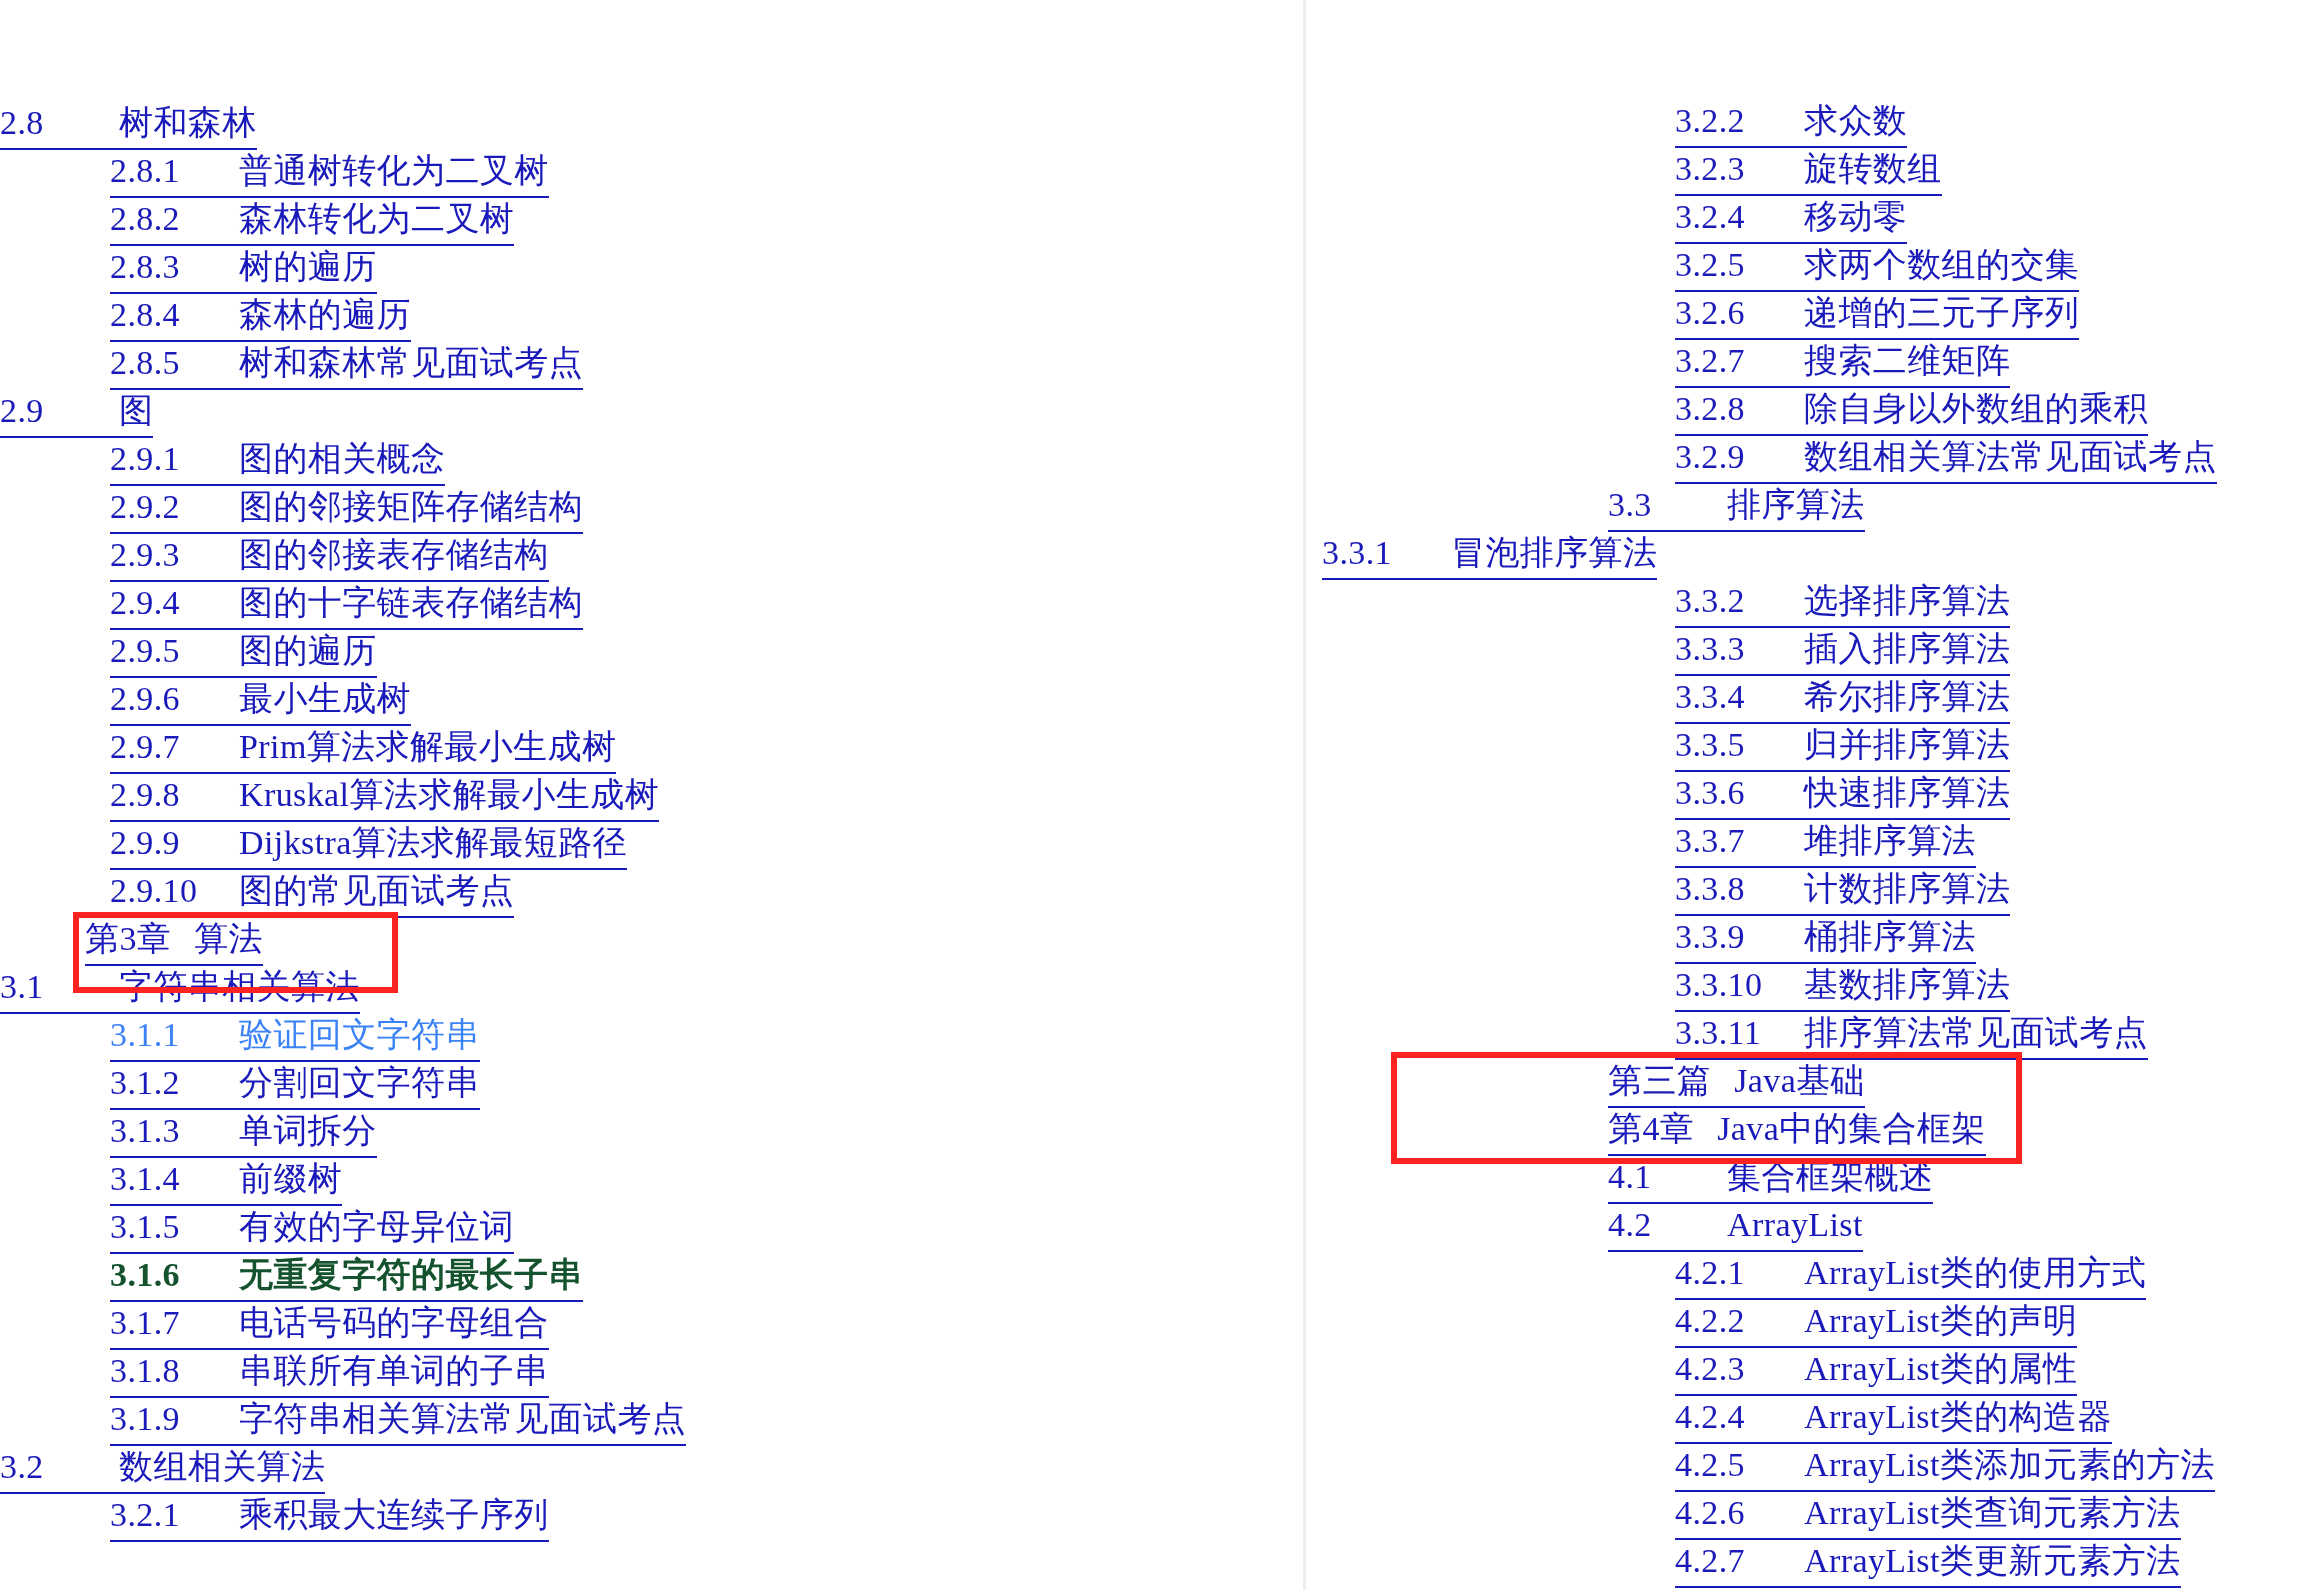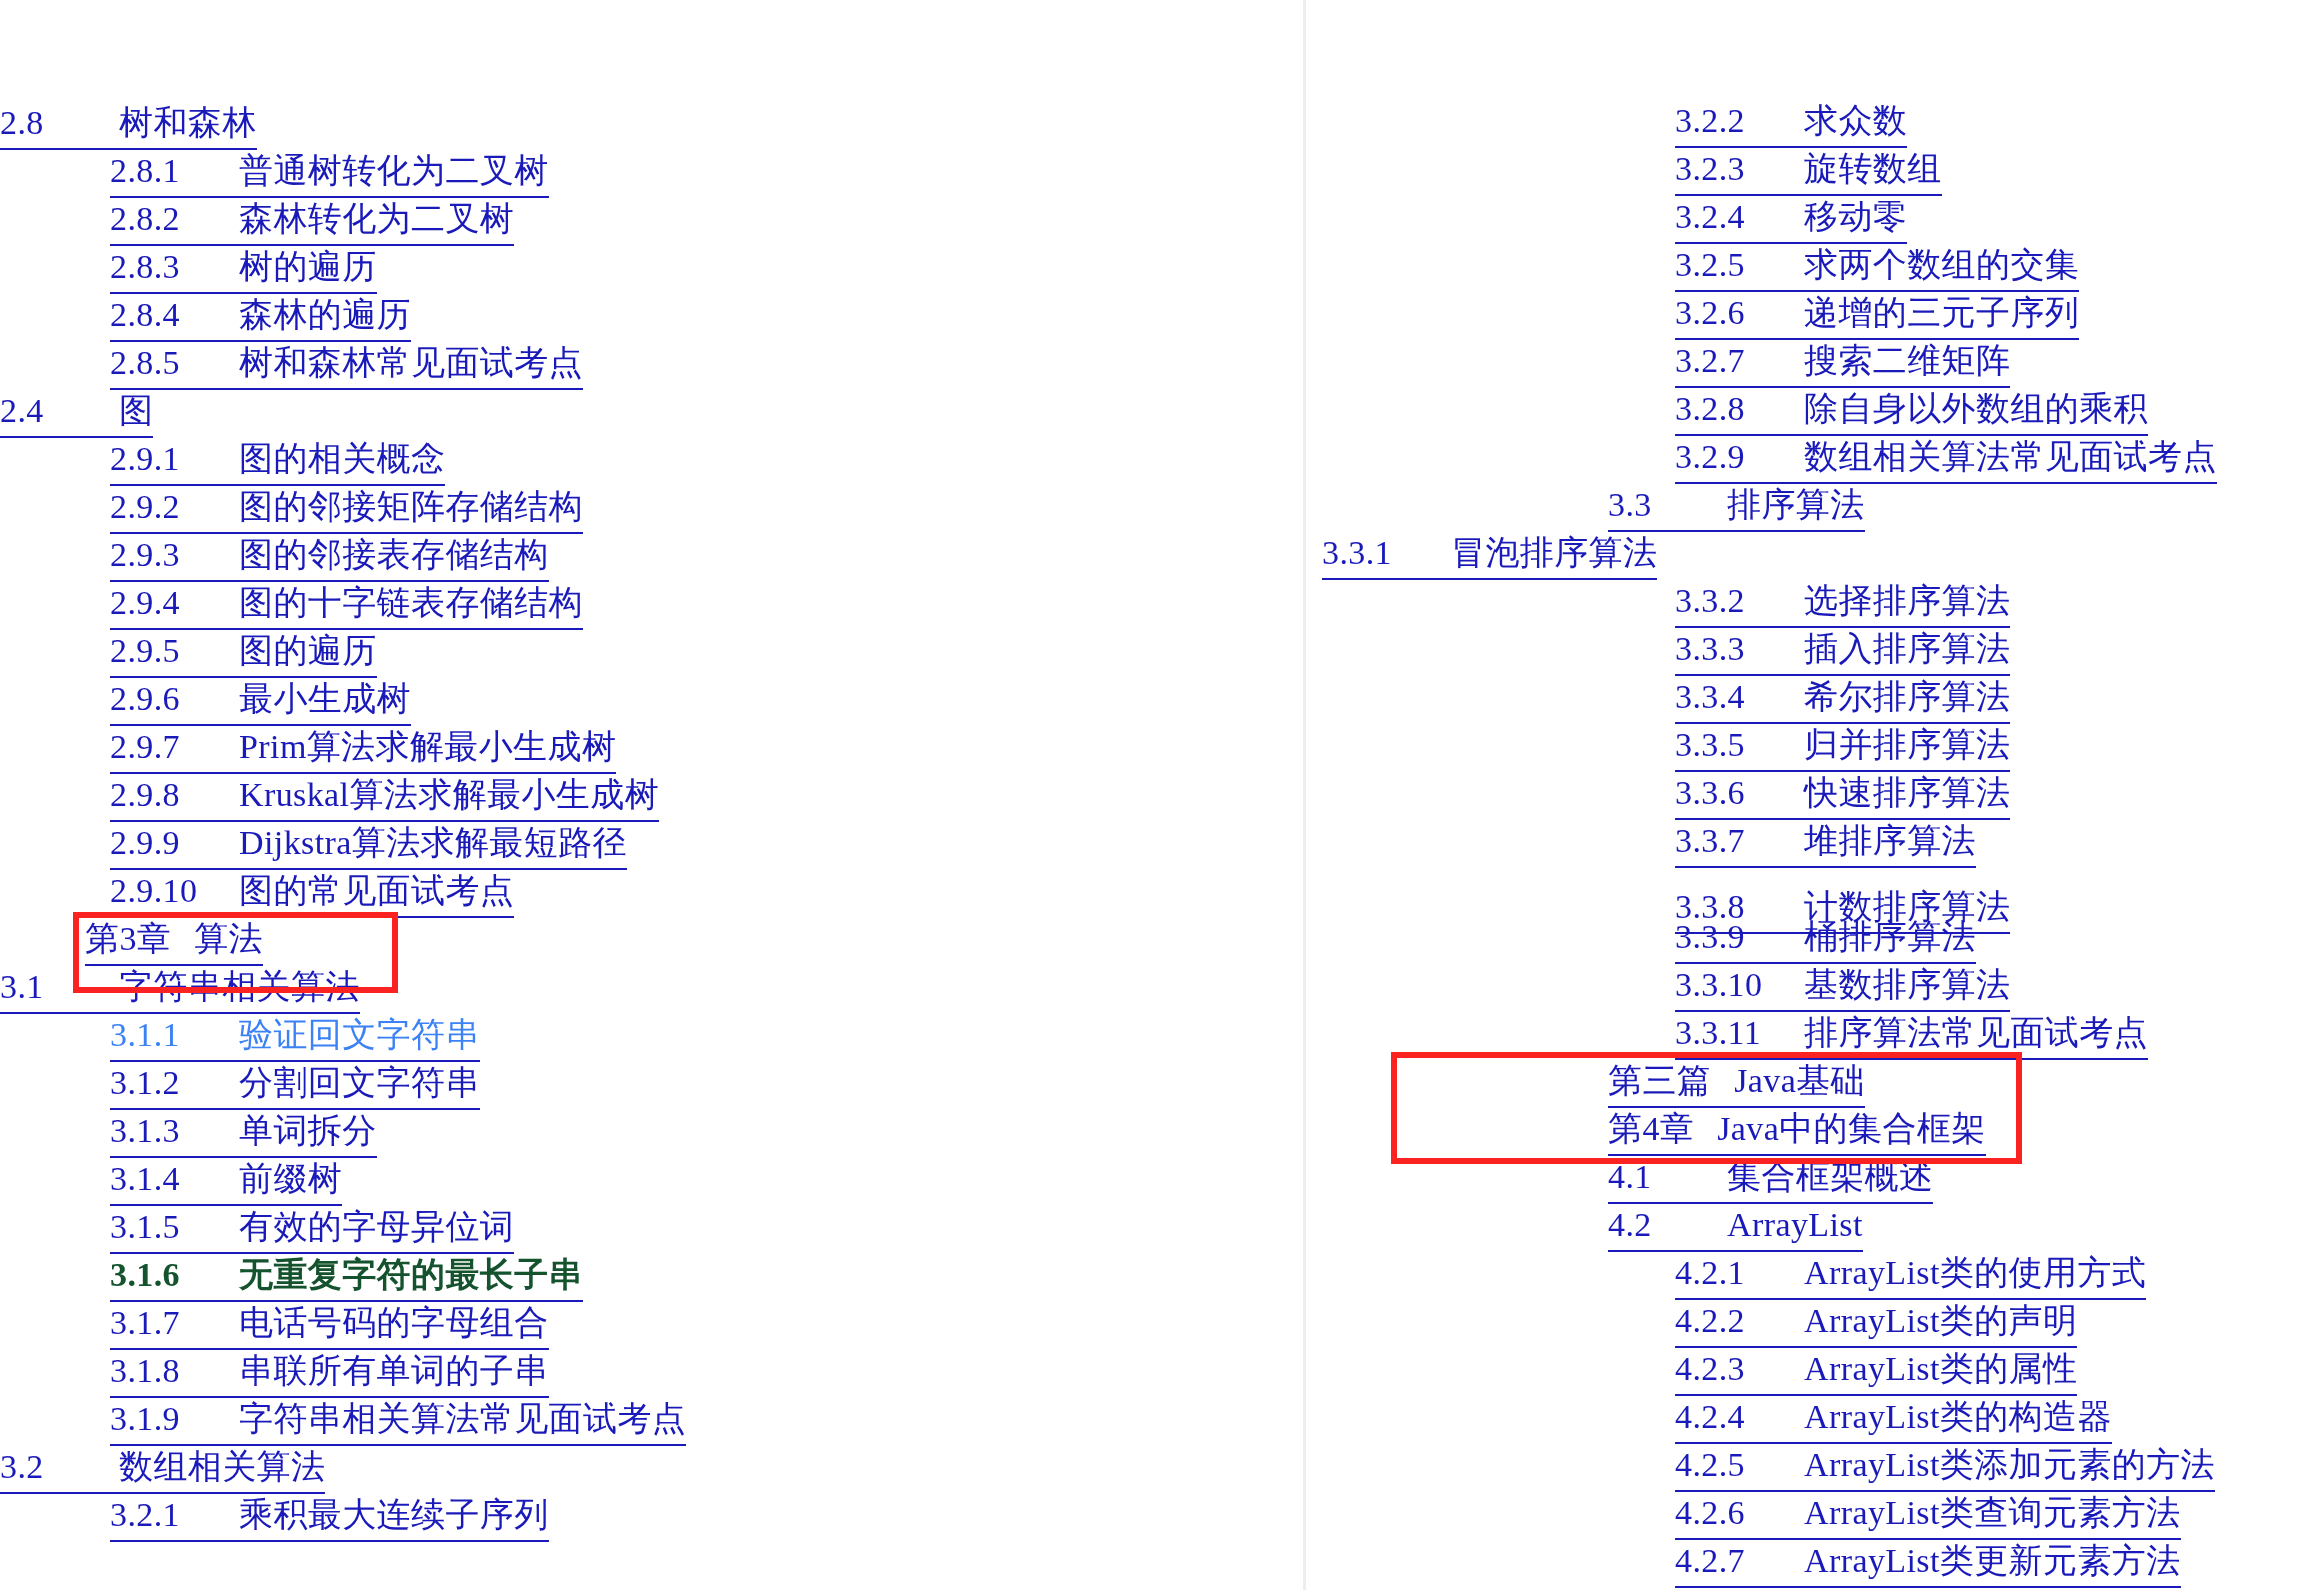--- a/index.html
+++ b/index.html
@@ -108,21 +108,21 @@
   <div class="page-divider" style="left: 1303px; background: rgb(236, 238, 244);"></div>
 
   <div class="column left">
     <ul class="toc-list">
         <li class="toc-entry lvl-2 kind-section" style="color: rgb(26, 26, 186);"><span class="entry-text" style="border-bottom-color: rgb(26, 26, 186);"><span class="num">2.8</span><span class="gap"></span><span class="label">树和森林</span></span></li>
         <li class="toc-entry lvl-3 kind-subsection" style="color: rgb(26, 26, 186);"><span class="entry-text" style="border-bottom-color: rgb(26, 26, 186);"><span class="num">2.8.1</span><span class="gap"></span><span class="label">普通树转化为二叉树</span></span></li>
         <li class="toc-entry lvl-3 kind-subsection" style="color: rgb(26, 26, 186);"><span class="entry-text" style="border-bottom-color: rgb(26, 26, 186);"><span class="num">2.8.2</span><span class="gap"></span><span class="label">森林转化为二叉树</span></span></li>
         <li class="toc-entry lvl-3 kind-subsection" style="color: rgb(26, 26, 186);"><span class="entry-text" style="border-bottom-color: rgb(26, 26, 186);"><span class="num">2.8.3</span><span class="gap"></span><span class="label">树的遍历</span></span></li>
         <li class="toc-entry lvl-3 kind-subsection" style="color: rgb(26, 26, 186);"><span class="entry-text" style="border-bottom-color: rgb(26, 26, 186);"><span class="num">2.8.4</span><span class="gap"></span><span class="label">森林的遍历</span></span></li>
         <li class="toc-entry lvl-3 kind-subsection" style="color: rgb(26, 26, 186);"><span class="entry-text" style="border-bottom-color: rgb(26, 26, 186);"><span class="num">2.8.5</span><span class="gap"></span><span class="label">树和森林常见面试考点</span></span></li>
-        <li class="toc-entry lvl-2 kind-section" style="color: rgb(26, 26, 186);"><span class="entry-text" style="border-bottom-color: rgb(26, 26, 186);"><span class="num">2.4</span><span class="gap"></span><span class="label">图</span></span></li>
+        <li class="toc-entry lvl-2 kind-section" style="color: rgb(26, 26, 186);"><span class="entry-text" style="border-bottom-color: rgb(26, 26, 186);"><span class="num">2.9</span><span class="gap"></span><span class="label">图</span></span></li>
         <li class="toc-entry lvl-3 kind-subsection" style="color: rgb(26, 26, 186);"><span class="entry-text" style="border-bottom-color: rgb(26, 26, 186);"><span class="num">2.9.1</span><span class="gap"></span><span class="label">图的相关概念</span></span></li>
         <li class="toc-entry lvl-3 kind-subsection" style="color: rgb(26, 26, 186);"><span class="entry-text" style="border-bottom-color: rgb(26, 26, 186);"><span class="num">2.9.2</span><span class="gap"></span><span class="label">图的邻接矩阵存储结构</span></span></li>
         <li class="toc-entry lvl-3 kind-subsection" style="color: rgb(26, 26, 186);"><span class="entry-text" style="border-bottom-color: rgb(26, 26, 186);"><span class="num">2.9.3</span><span class="gap"></span><span class="label">图的邻接表存储结构</span></span></li>
         <li class="toc-entry lvl-3 kind-subsection" style="color: rgb(26, 26, 186);"><span class="entry-text" style="border-bottom-color: rgb(26, 26, 186);"><span class="num">2.9.4</span><span class="gap"></span><span class="label">图的十字链表存储结构</span></span></li>
         <li class="toc-entry lvl-3 kind-subsection" style="color: rgb(26, 26, 186);"><span class="entry-text" style="border-bottom-color: rgb(26, 26, 186);"><span class="num">2.9.5</span><span class="gap"></span><span class="label">图的遍历</span></span></li>
         <li class="toc-entry lvl-3 kind-subsection" style="color: rgb(26, 26, 186);"><span class="entry-text" style="border-bottom-color: rgb(26, 26, 186);"><span class="num">2.9.6</span><span class="gap"></span><span class="label">最小生成树</span></span></li>
         <li class="toc-entry lvl-3 kind-subsection" style="color: rgb(26, 26, 186);"><span class="entry-text" style="border-bottom-color: rgb(26, 26, 186);"><span class="num">2.9.7</span><span class="gap"></span><span class="label">Prim算法求解最小生成树</span></span></li>
         <li class="toc-entry lvl-3 kind-subsection" style="color: rgb(26, 26, 186);"><span class="entry-text" style="border-bottom-color: rgb(26, 26, 186);"><span class="num">2.9.8</span><span class="gap"></span><span class="label">Kruskal算法求解最小生成树</span></span></li>
         <li class="toc-entry lvl-3 kind-subsection" style="color: rgb(26, 26, 186);"><span class="entry-text" style="border-bottom-color: rgb(26, 26, 186);"><span class="num">2.9.9</span><span class="gap"></span><span class="label">Dijkstra算法求解最短路径</span></span></li>
         <li class="toc-entry lvl-3 kind-subsection" style="color: rgb(26, 26, 186);"><span class="entry-text" style="border-bottom-color: rgb(26, 26, 186);"><span class="num">2.9.10</span><span class="gap"></span><span class="label">图的常见面试考点</span></span></li>
@@ -153,21 +153,21 @@
         <li class="toc-entry lvl-3 kind-subsection" style="color: rgb(26, 26, 186);"><span class="entry-text" style="border-bottom-color: rgb(26, 26, 186);"><span class="num">3.2.8</span><span class="gap"></span><span class="label">除自身以外数组的乘积</span></span></li>
         <li class="toc-entry lvl-3 kind-subsection" style="color: rgb(26, 26, 186);"><span class="entry-text" style="border-bottom-color: rgb(26, 26, 186);"><span class="num">3.2.9</span><span class="gap"></span><span class="label">数组相关算法常见面试考点</span></span></li>
         <li class="toc-entry lvl-2 kind-section" style="color: rgb(26, 26, 186);"><span class="entry-text" style="border-bottom-color: rgb(26, 26, 186);"><span class="num">3.3</span><span class="gap"></span><span class="label">排序算法</span></span></li>
         <li class="toc-entry lvl-3 kind-subsection" style="color: rgb(26, 26, 186); padding-left: 16px;"><span class="entry-text" style="border-bottom-color: rgb(26, 26, 186);"><span class="num">3.3.1</span><span class="gap"></span><span class="label">冒泡排序算法</span></span></li>
         <li class="toc-entry lvl-3 kind-subsection" style="color: rgb(26, 26, 186);"><span class="entry-text" style="border-bottom-color: rgb(26, 26, 186);"><span class="num">3.3.2</span><span class="gap"></span><span class="label">选择排序算法</span></span></li>
         <li class="toc-entry lvl-3 kind-subsection" style="color: rgb(26, 26, 186);"><span class="entry-text" style="border-bottom-color: rgb(26, 26, 186);"><span class="num">3.3.3</span><span class="gap"></span><span class="label">插入排序算法</span></span></li>
         <li class="toc-entry lvl-3 kind-subsection" style="color: rgb(26, 26, 186);"><span class="entry-text" style="border-bottom-color: rgb(26, 26, 186);"><span class="num">3.3.4</span><span class="gap"></span><span class="label">希尔排序算法</span></span></li>
         <li class="toc-entry lvl-3 kind-subsection" style="color: rgb(26, 26, 186);"><span class="entry-text" style="border-bottom-color: rgb(26, 26, 186);"><span class="num">3.3.5</span><span class="gap"></span><span class="label">归并排序算法</span></span></li>
         <li class="toc-entry lvl-3 kind-subsection" style="color: rgb(26, 26, 186);"><span class="entry-text" style="border-bottom-color: rgb(26, 26, 186);"><span class="num">3.3.6</span><span class="gap"></span><span class="label">快速排序算法</span></span></li>
         <li class="toc-entry lvl-3 kind-subsection" style="color: rgb(26, 26, 186);"><span class="entry-text" style="border-bottom-color: rgb(26, 26, 186);"><span class="num">3.3.7</span><span class="gap"></span><span class="label">堆排序算法</span></span></li>
-        <li class="toc-entry lvl-3 kind-subsection" style="color: rgb(26, 26, 186);"><span class="entry-text" style="border-bottom-color: rgb(26, 26, 186); margin-top: 18px;"><span class="num">3.3.8</span><span class="gap"></span><span class="label">计数排序算法</span></span></li>
+        <li class="toc-entry lvl-3 kind-subsection" style="color: rgb(26, 26, 186);"><span class="entry-text" style="border-bottom-color: rgb(26, 26, 186);"><span class="num">3.3.8</span><span class="gap"></span><span class="label">计数排序算法</span></span></li>
         <li class="toc-entry lvl-3 kind-subsection" style="color: rgb(26, 26, 186);"><span class="entry-text" style="border-bottom-color: rgb(26, 26, 186);"><span class="num">3.3.9</span><span class="gap"></span><span class="label">桶排序算法</span></span></li>
         <li class="toc-entry lvl-3 kind-subsection" style="color: rgb(26, 26, 186);"><span class="entry-text" style="border-bottom-color: rgb(26, 26, 186);"><span class="num">3.3.10</span><span class="gap"></span><span class="label">基数排序算法</span></span></li>
         <li class="toc-entry lvl-3 kind-subsection" style="color: rgb(26, 26, 186);"><span class="entry-text" style="border-bottom-color: rgb(26, 26, 186);"><span class="num">3.3.11</span><span class="gap"></span><span class="label">排序算法常见面试考点</span></span></li>
         <li class="toc-entry lvl-1 kind-part" style="color: rgb(26, 26, 186);"><span class="entry-text" style="border-bottom-color: rgb(26, 26, 186);"><span class="num">第三篇</span><span class="gap"></span><span class="label">Java基础</span></span></li>
         <li class="toc-entry lvl-1 kind-chapter" style="color: rgb(26, 26, 186);"><span class="entry-text" style="border-bottom-color: rgb(26, 26, 186);"><span class="num">第4章</span><span class="gap"></span><span class="label">Java中的集合框架</span></span></li>
         <li class="toc-entry lvl-2 kind-section" style="color: rgb(26, 26, 186);"><span class="entry-text" style="border-bottom-color: rgb(26, 26, 186);"><span class="num">4.1</span><span class="gap"></span><span class="label">集合框架概述</span></span></li>
         <li class="toc-entry lvl-2 kind-section" style="color: rgb(26, 26, 186);"><span class="entry-text" style="border-bottom-color: rgb(26, 26, 186);"><span class="num">4.2</span><span class="gap"></span><span class="label">ArrayList</span></span></li>
         <li class="toc-entry lvl-3 kind-subsection" style="color: rgb(26, 26, 186);"><span class="entry-text" style="border-bottom-color: rgb(26, 26, 186);"><span class="num">4.2.1</span><span class="gap"></span><span class="label">ArrayList类的使用方式</span></span></li>
         <li class="toc-entry lvl-3 kind-subsection" style="color: rgb(26, 26, 186);"><span class="entry-text" style="border-bottom-color: rgb(26, 26, 186);"><span class="num">4.2.2</span><span class="gap"></span><span class="label">ArrayList类的声明</span></span></li>
         <li class="toc-entry lvl-3 kind-subsection" style="color: rgb(26, 26, 186);"><span class="entry-text" style="border-bottom-color: rgb(26, 26, 186);"><span class="num">4.2.3</span><span class="gap"></span><span class="label">ArrayList类的属性</span></span></li>

